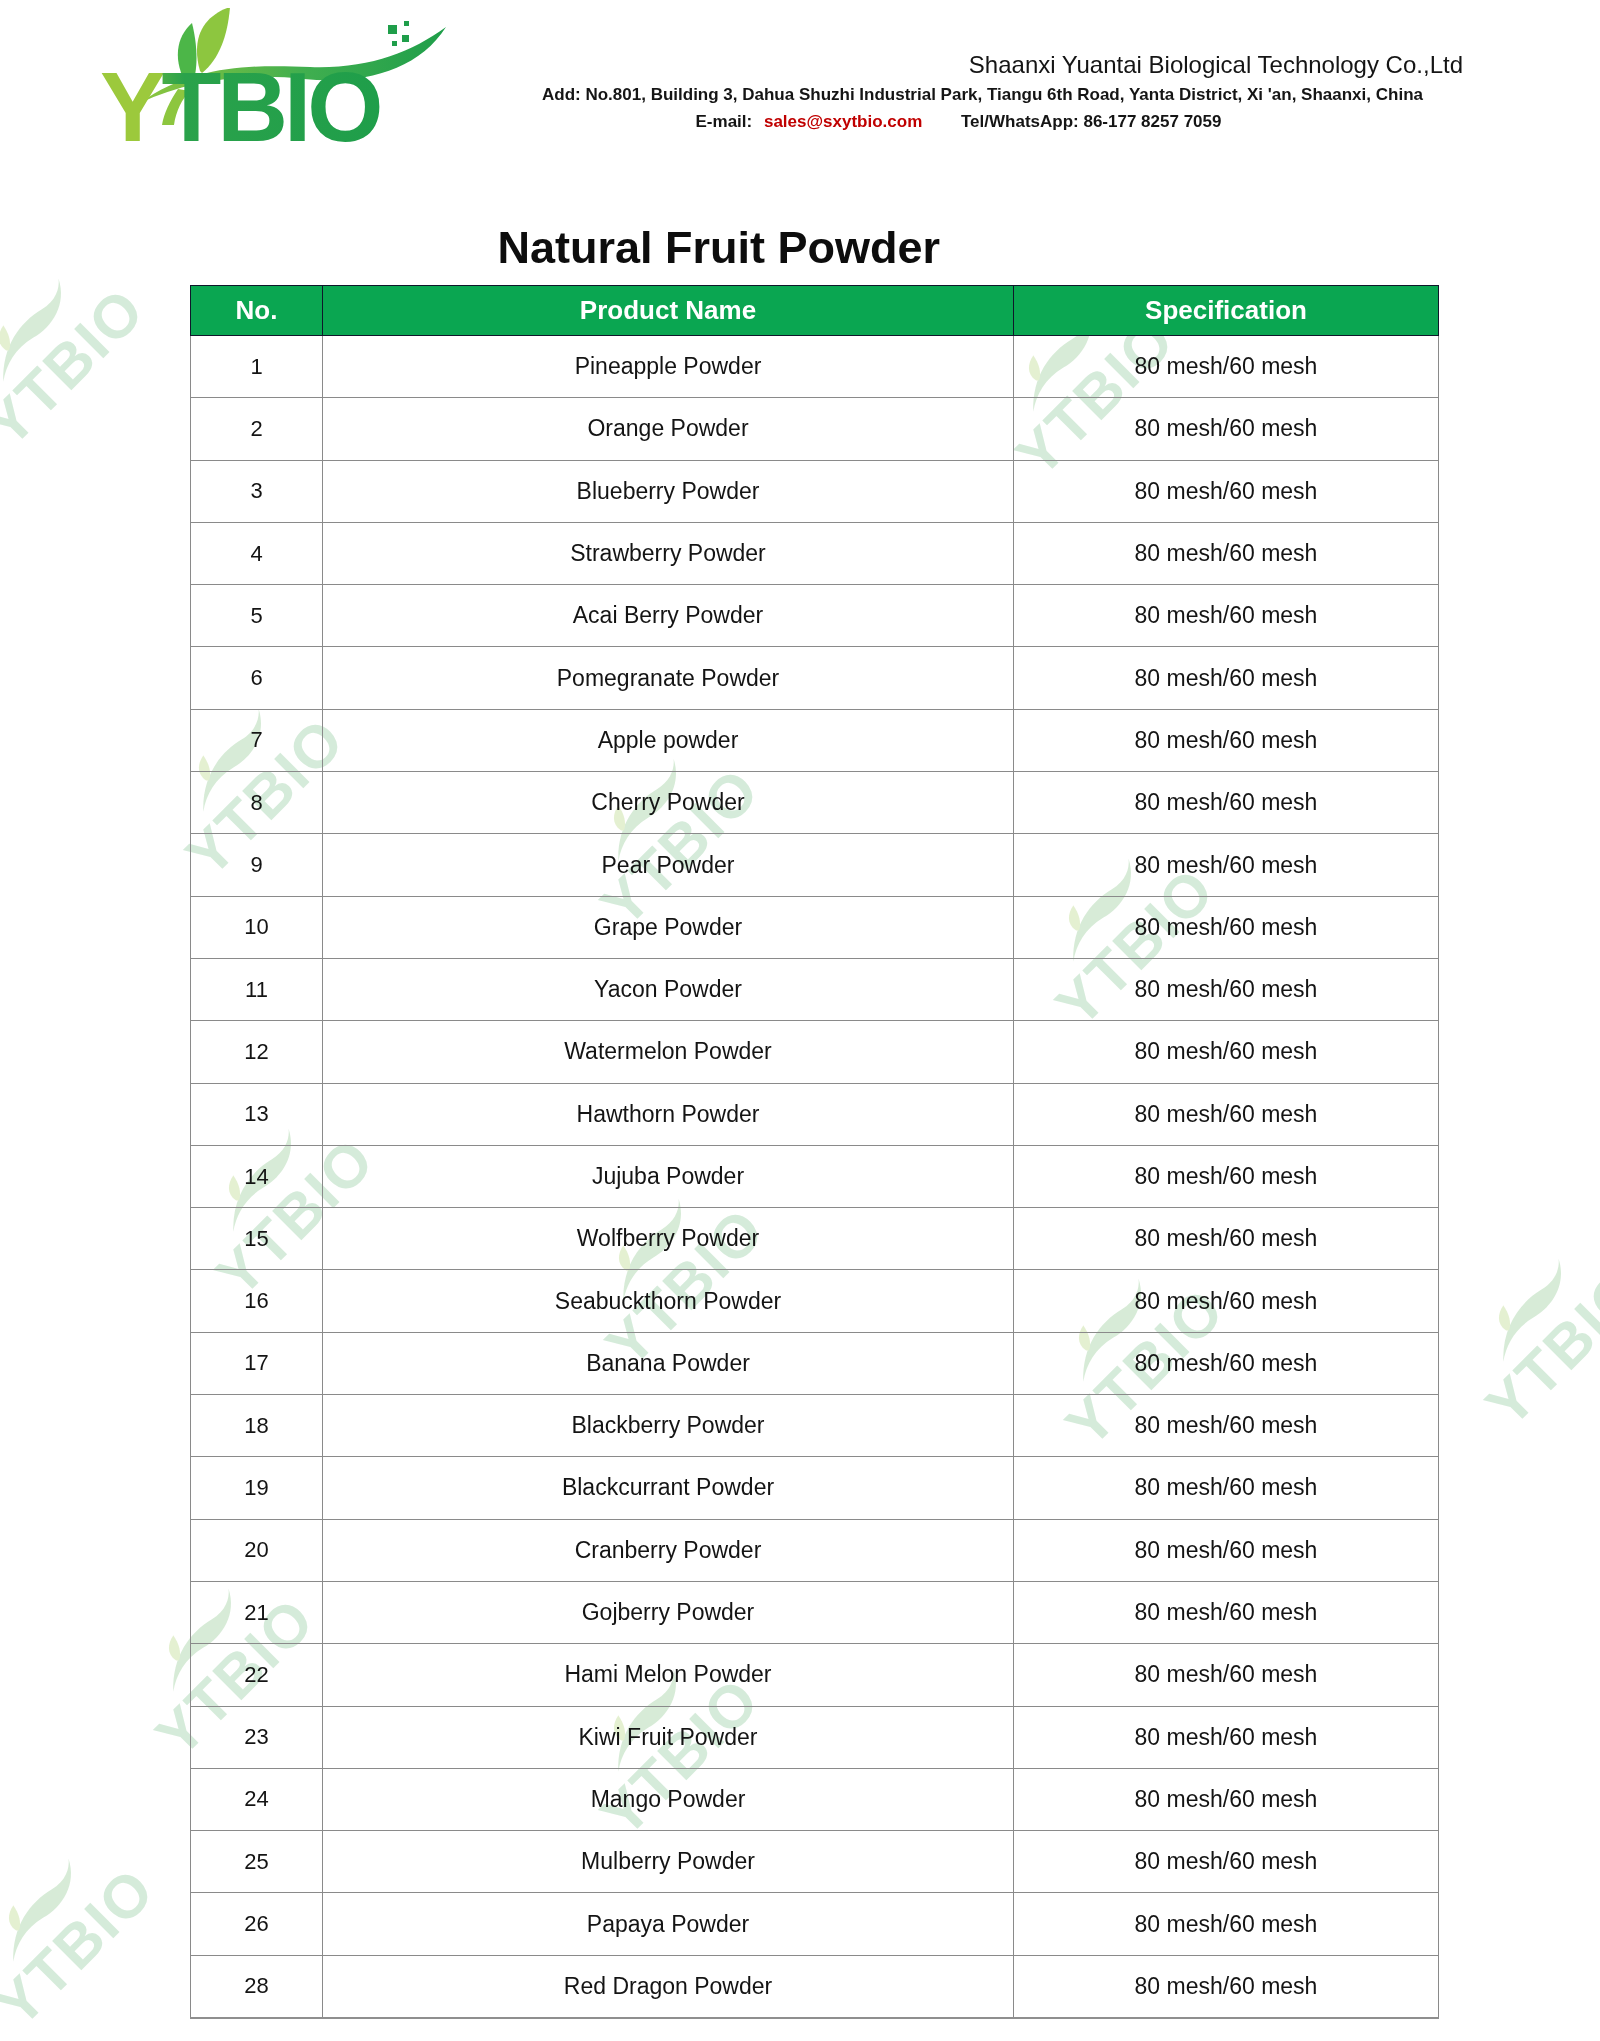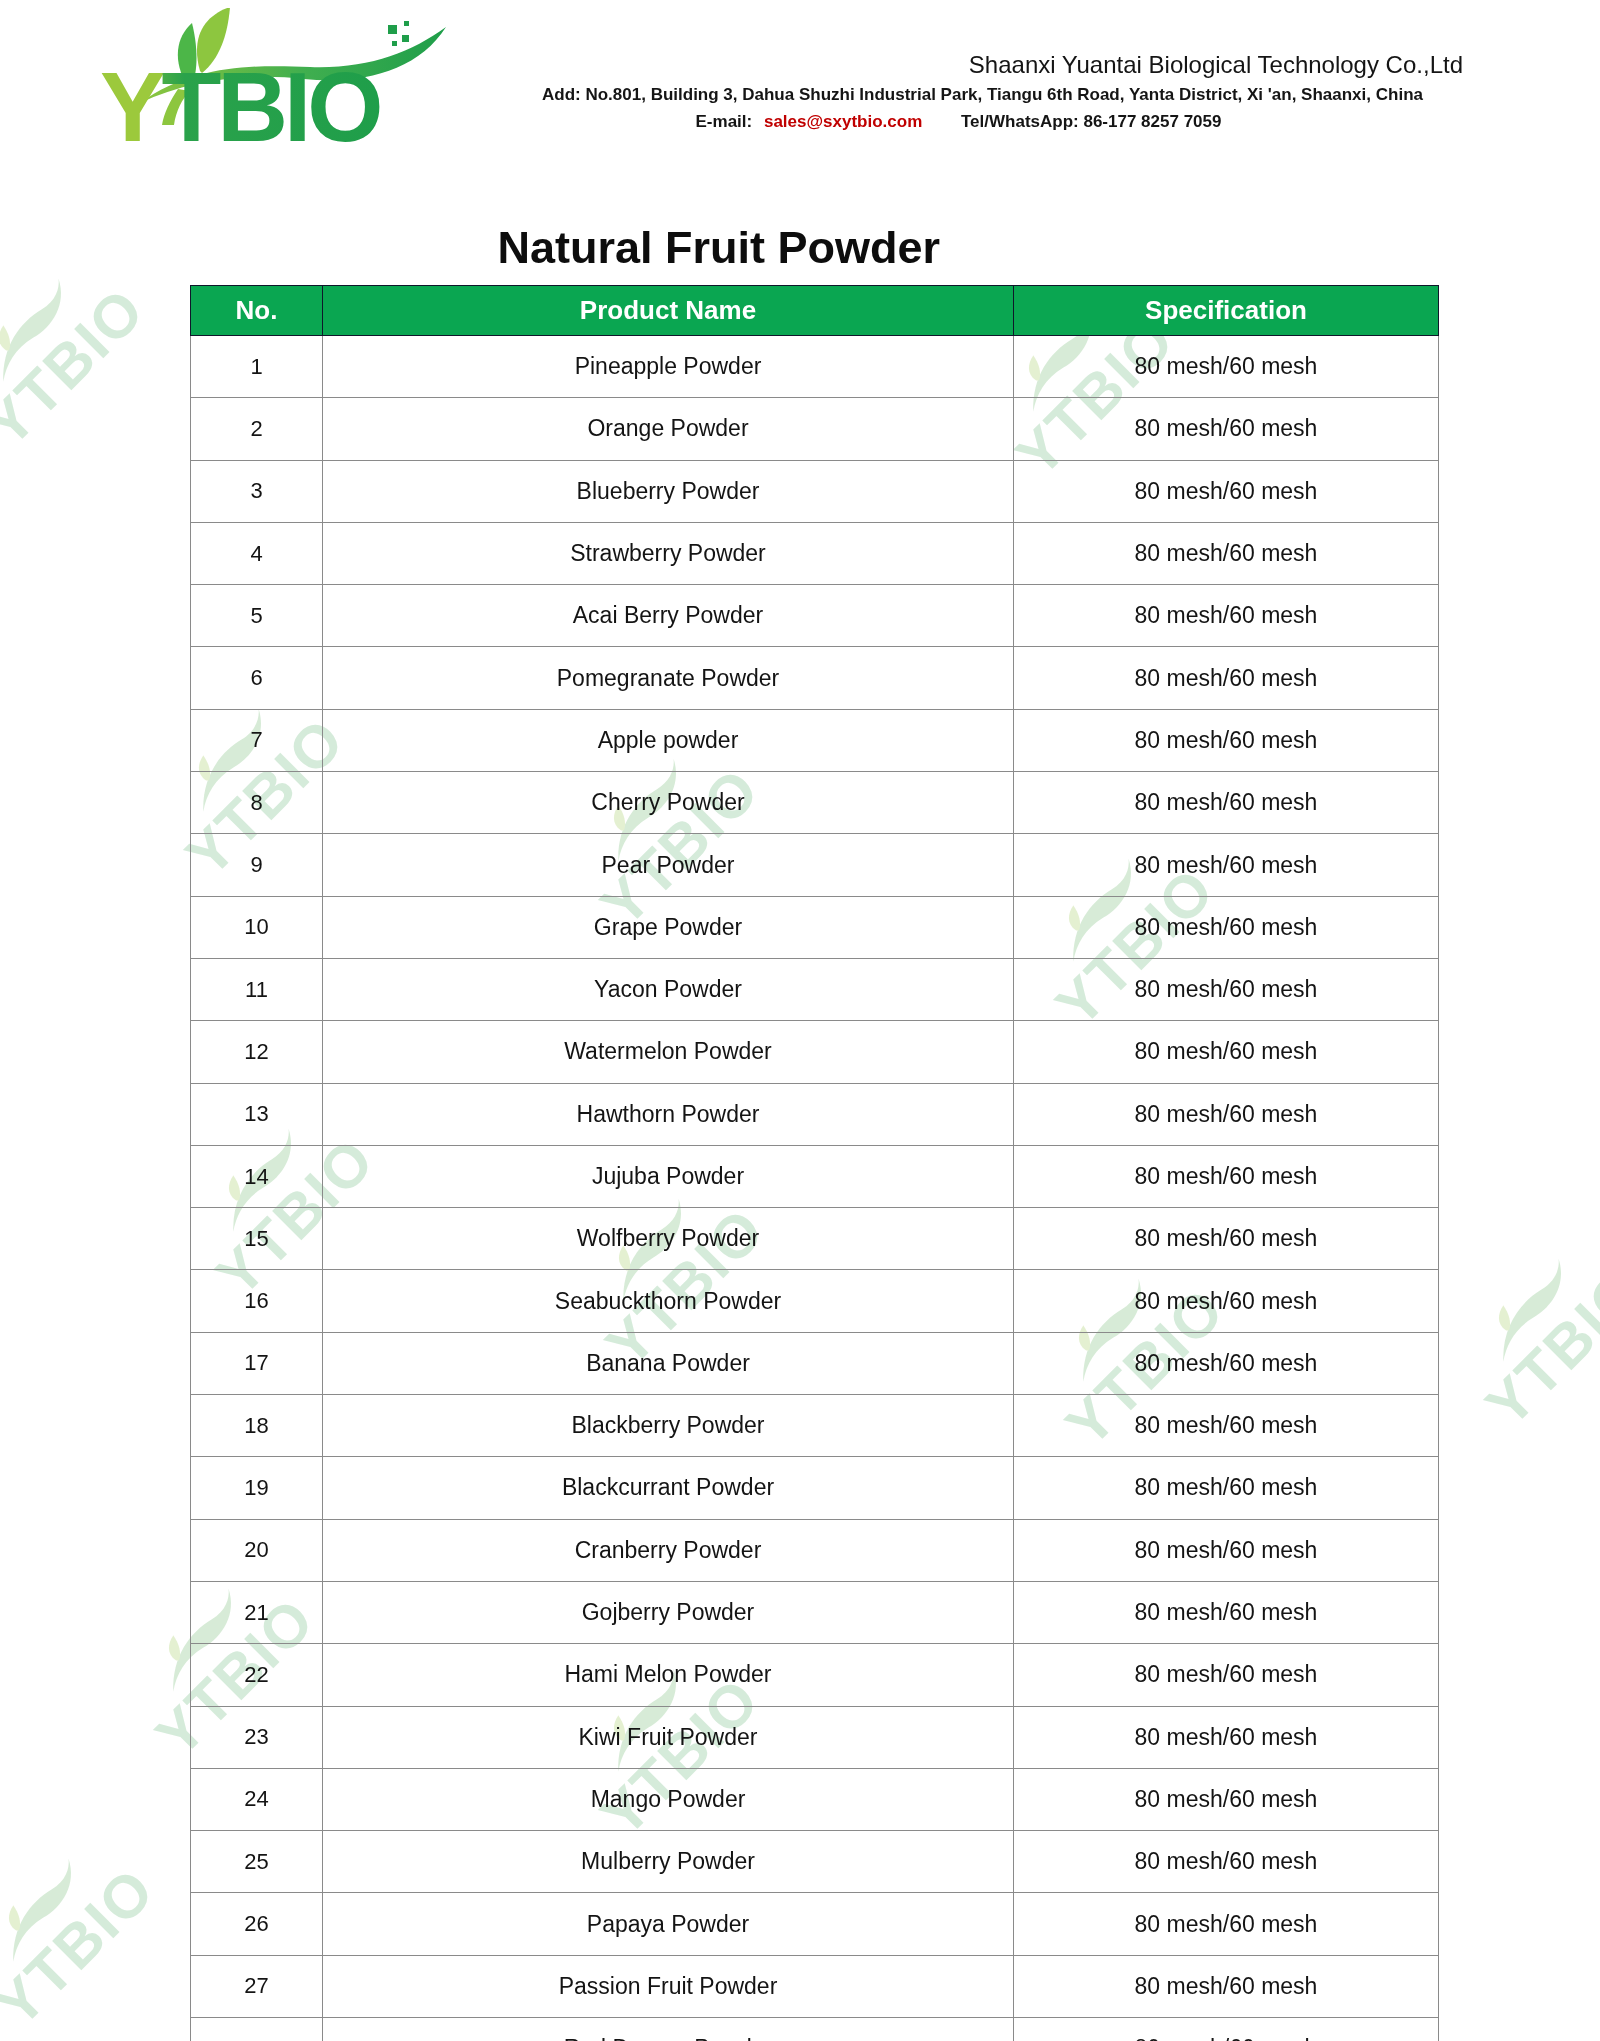--- a/index.html
+++ b/index.html
@@ -355,25 +355,20 @@
     <td class="no-cell">25</td>
     <td>Mulberry Powder</td>
     <td>80 mesh/60 mesh</td>
   </tr>
           <tr>
     <td class="no-cell">26</td>
     <td>Papaya Powder</td>
     <td>80 mesh/60 mesh</td>
   </tr>
           <tr>
-    <td class="no-cell">27</td>
-    <td>Passion Fruit Powder</td>
-    <td>80 mesh/60 mesh</td>
-  </tr>
-          <tr>
     <td class="no-cell">28</td>
     <td>Red Dragon Powder</td>
     <td>80 mesh/60 mesh</td>
   </tr>
         </tbody>
     </table>
 
   </div>
 </div>
 

